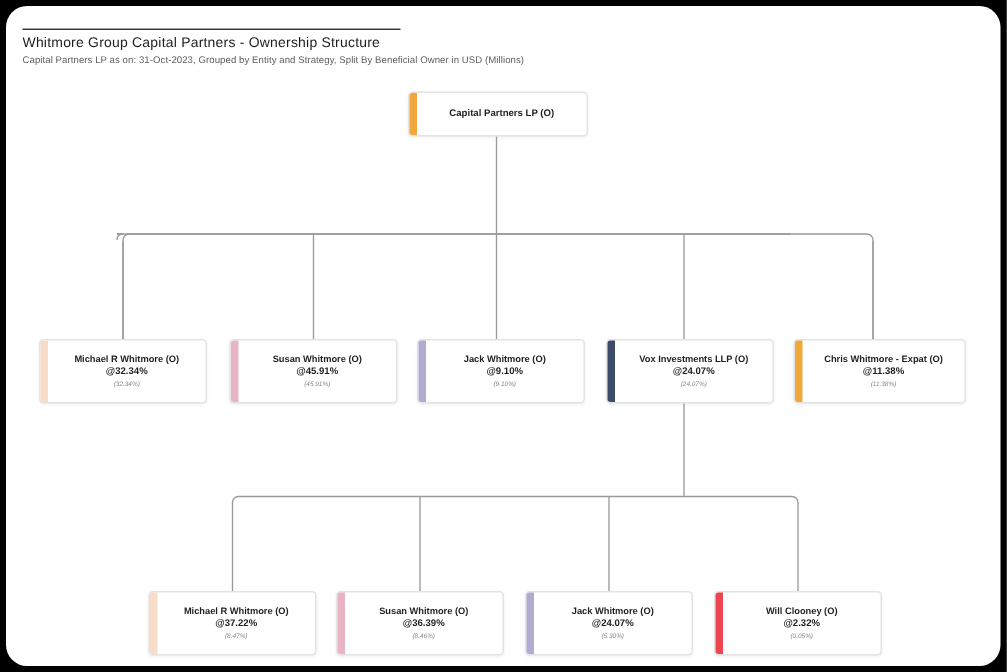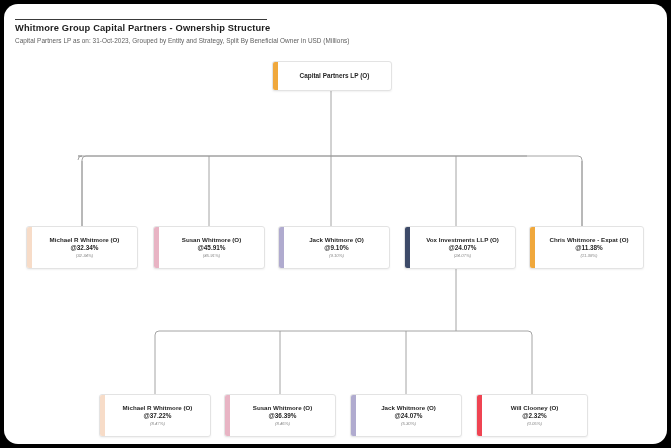--- a/index.html
+++ b/index.html
@@ -28,21 +28,21 @@
     left: 0;
     top: 0;
     width: 663px;
     padding: 0;
   }
   .title {
     position: absolute;
     left: 11px;
     top: 19px;
     font-size: 9.3px;
-    font-weight: bold;
+    font-weight: normal;
     color: #1c1c1c;
     letter-spacing: 0.15px;
     white-space: nowrap;
     text-align: right;
   }
   .subtitle {
     position: absolute;
     left: 11px;
     top: 33px;
     font-size: 6.4px;

